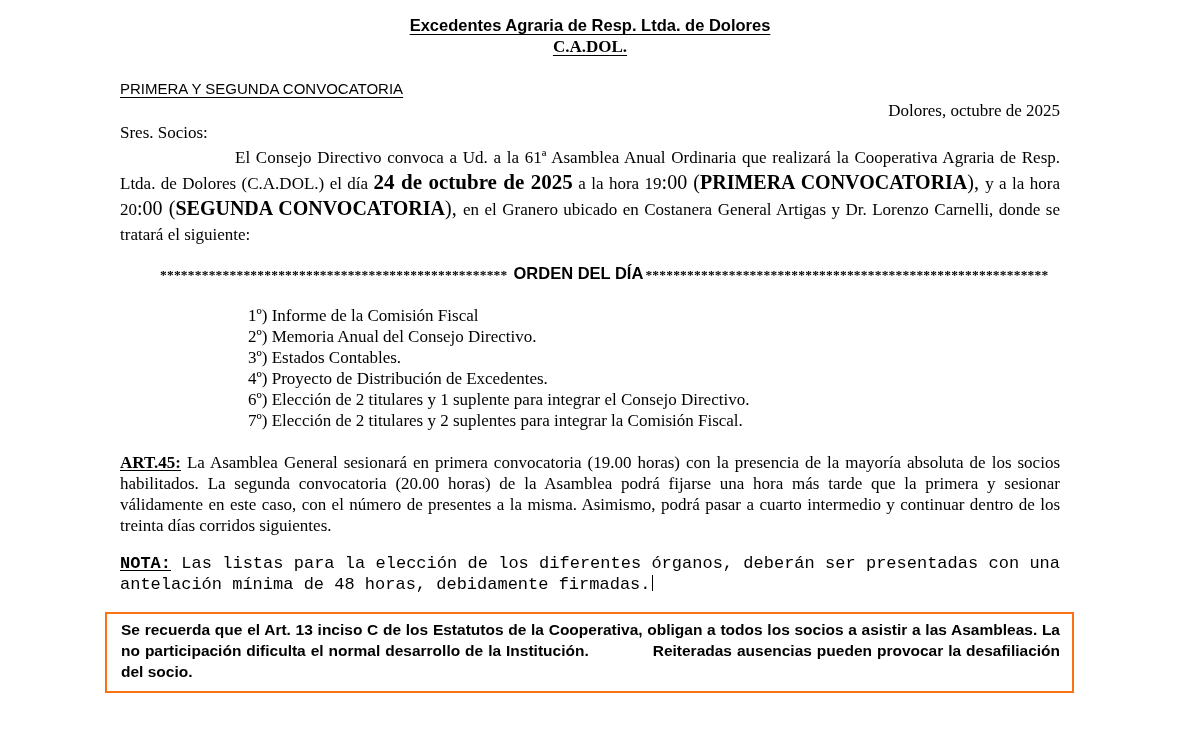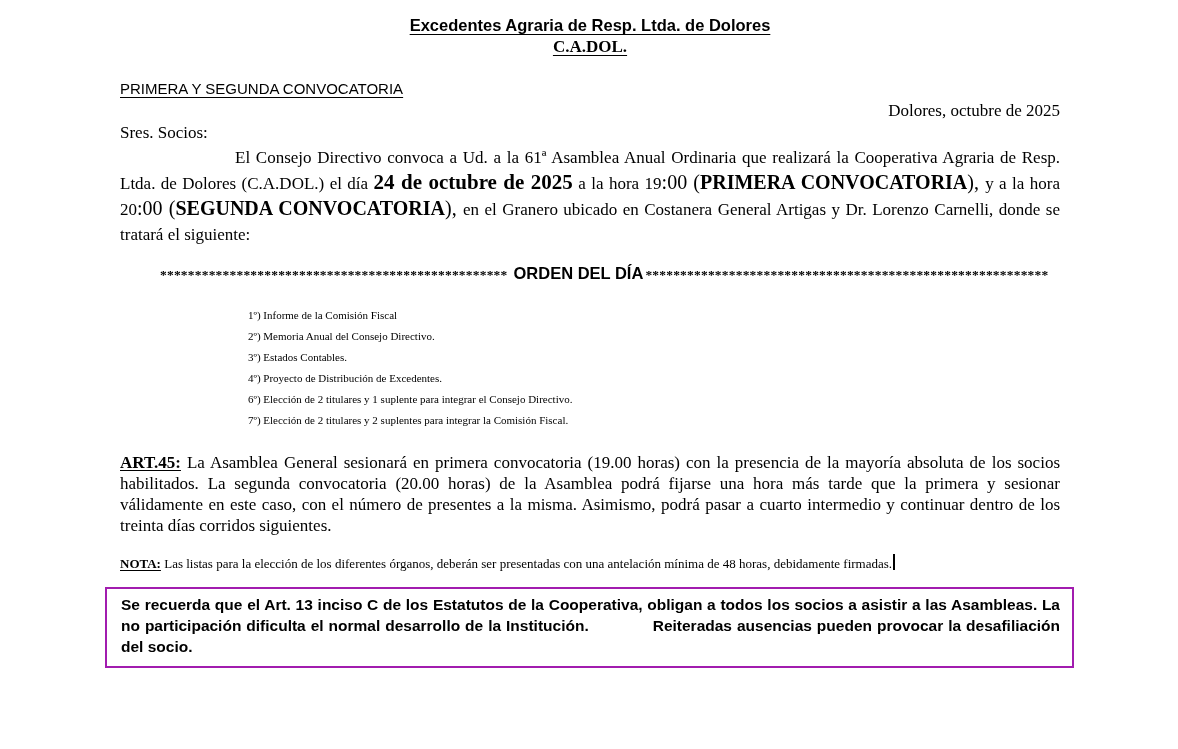--- a/index.html
+++ b/index.html
@@ -40,34 +40,34 @@
 
   .orden-line{
     white-space:nowrap;overflow:hidden;margin-left:40px;margin-top:1px;
     font-weight:bold;font-size:13.5px;letter-spacing:0.2px;line-height:18px;
   }
   .orden-label{
     font-family:"Liberation Sans", sans-serif;font-size:16.5px;
     letter-spacing:0;margin:0 2px 0 6px;
   }
 
-  .agenda{margin:21px 0 8px 128px;font-size:11px;line-height:21px;}
+  .agenda{margin:21px 0 8px 128px;font-size:17px;line-height:21px;}
   .agenda div{margin:0;}
 
   .artpara{text-align:justify;font-size:17px;line-height:21px;margin-top:21px;}
-  .notapara{text-align:justify;font-size:13px;line-height:21px;}
+  .notapara{text-align:justify;font-size:17px;line-height:21px;font-family:Liberation Mono, monospace;}
   .lbl{font-weight:bold;text-decoration:underline;text-underline-offset:2px;}
 
   .caret{
     display:inline-block;width:1.5px;height:16px;background:#000;
     vertical-align:-2px;margin-left:1px;
   }
 
   .reminder-box{
-    margin:12px -14px 0 -15px;border:2px solid #a21caf;
+    margin:12px -14px 0 -15px;border:2px solid #f97316;
     padding:5px 12px 9px 14px;
     font-family:"Liberation Sans", sans-serif;font-weight:bold;
     font-size:15.5px;line-height:21px;text-align:justify;
   }
   .box-gap{display:inline-block;width:64px;}
 </style>
 </head>
 <body>
 
 <div class="page">

